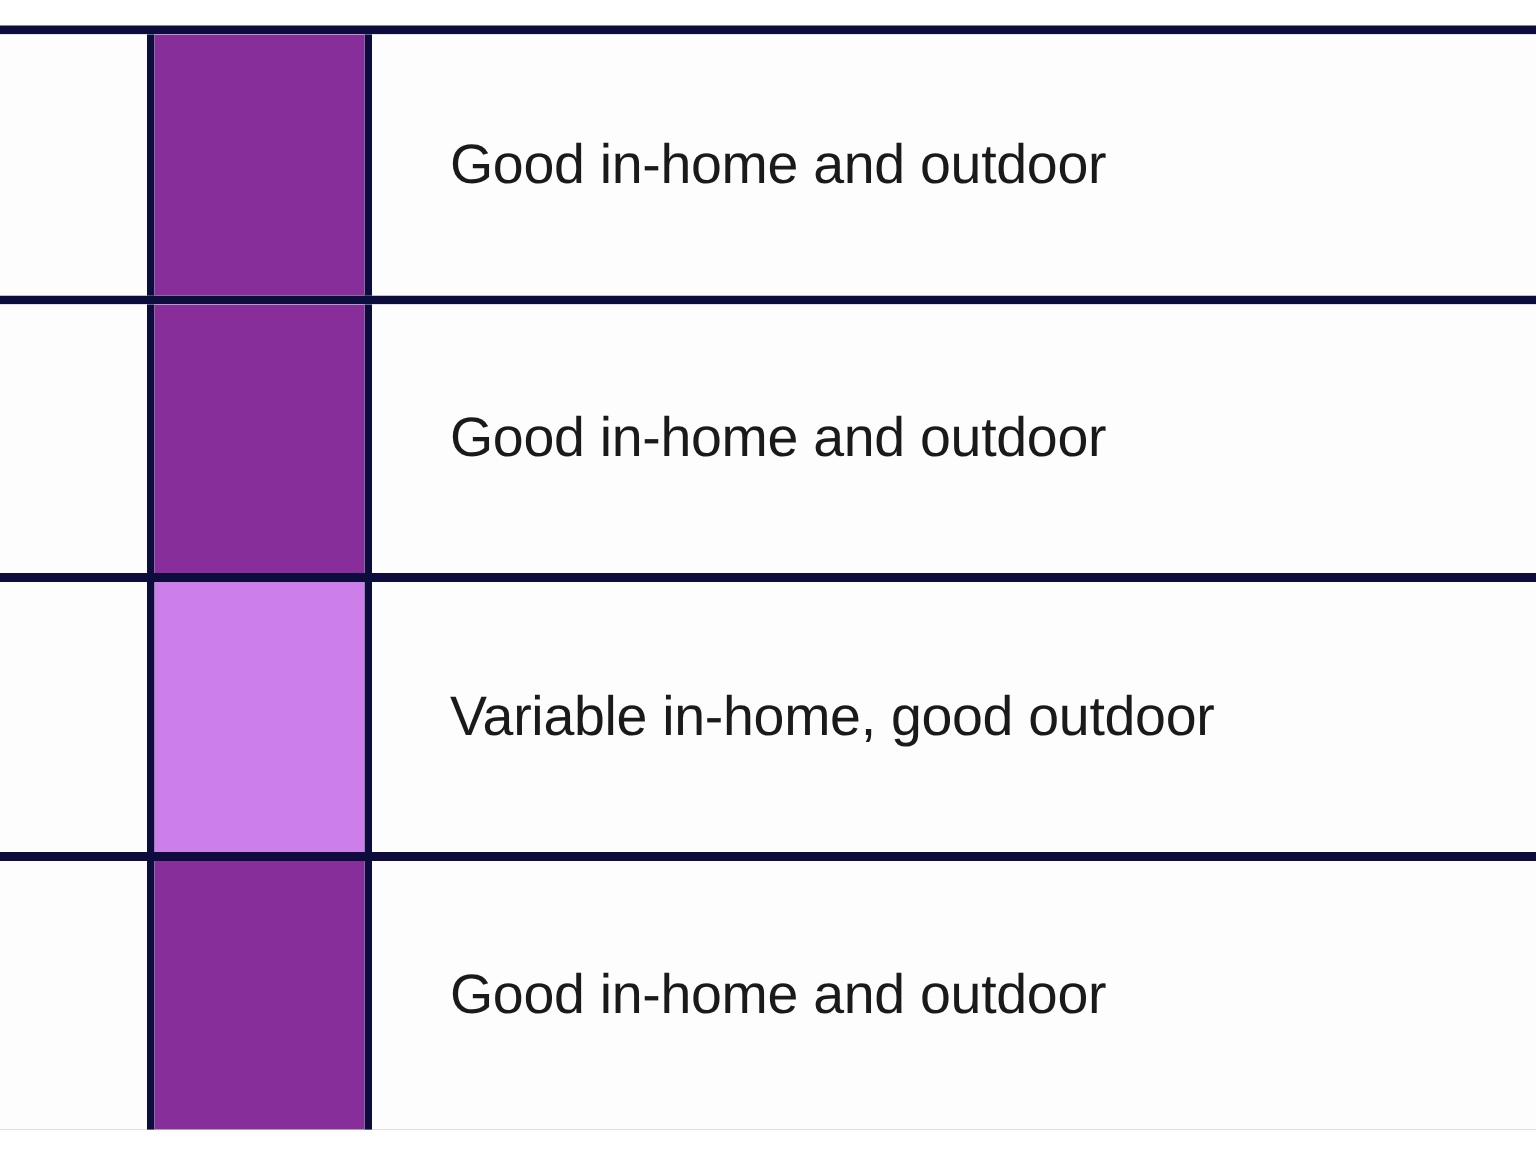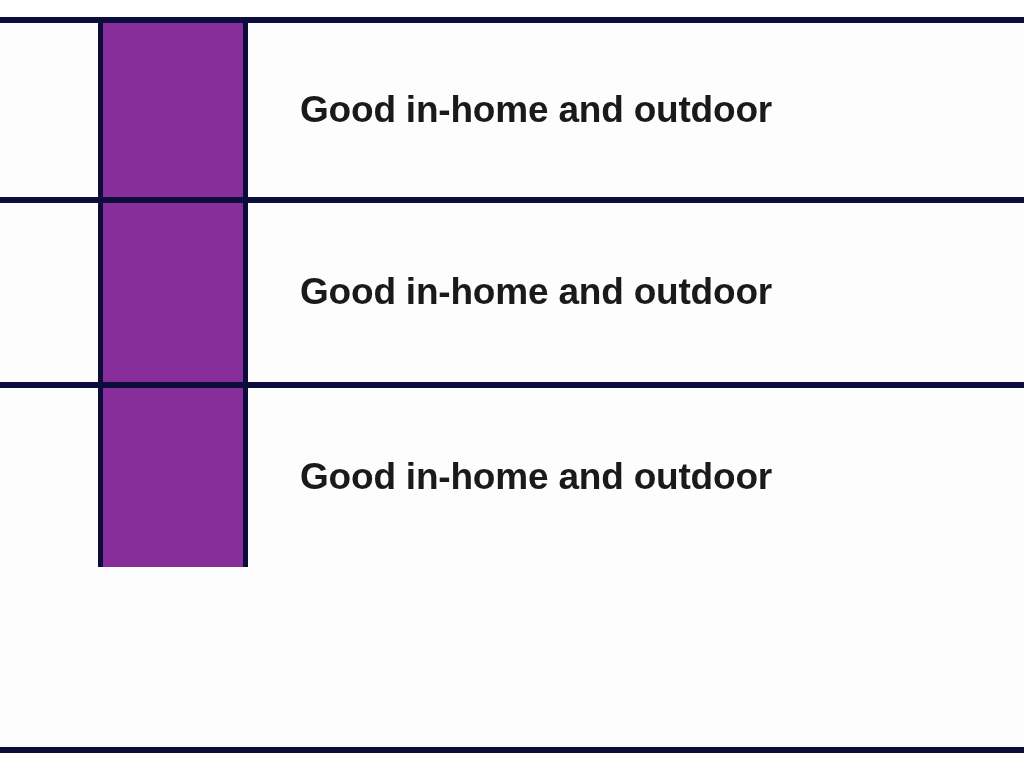--- a/index.html
+++ b/index.html
@@ -81,21 +81,21 @@
     font-size: 37px;
     line-height: 1.1;
     color: #1a1a1a;
     white-space: nowrap;
     letter-spacing: -0.2px;
   }
 </style>
 </head>
 <body>
 
-<div id="coverage-table" style="border-top-color: rgb(13, 13, 61); border-bottom-color: rgb(13, 13, 61); font-weight: bold;">
+<div id="coverage-table" style="border-top-color: rgb(13, 13, 61); border-bottom-color: rgb(13, 13, 61);">
 
   <div class="table-row row-h-0 divider-below" style="border-bottom-color: rgb(13, 13, 61);">
     <div class="cell-label">
       <span></span>
     </div>
     <div class="cell-swatch" style="border-left-color: rgb(13, 13, 61); border-right-color: rgb(13, 13, 61);">
       <div class="swatch-fill" style="background-color: rgb(135, 46, 155);"></div>
     </div>
     <div class="cell-text">
       <span class="cell-text-label" style="color: rgb(26, 26, 26);">Good in-home and outdoor</span>
@@ -107,20 +107,31 @@
       <span></span>
     </div>
     <div class="cell-swatch" style="border-left-color: rgb(13, 13, 61); border-right-color: rgb(13, 13, 61);">
       <div class="swatch-fill" style="background-color: rgb(135, 46, 155);"></div>
     </div>
     <div class="cell-text">
       <span class="cell-text-label" style="color: rgb(26, 26, 26);">Good in-home and outdoor</span>
     </div>
   </div>
 
+  <div class="table-row row-h-2 divider-below" style="border-bottom-color: rgb(13, 13, 61);">
+    <div class="cell-label">
+      <span></span>
+    </div>
+    <div class="cell-swatch" style="border-left-color: rgb(13, 13, 61); border-right-color: rgb(13, 13, 61);">
+      <div class="swatch-fill" style="background-color: rgb(204, 127, 232);"></div>
+    </div>
+    <div class="cell-text">
+      <span class="cell-text-label" style="color: rgb(26, 26, 26);">Variable in-home, good outdoor</span>
+    </div>
+  </div>
 
   <div class="table-row row-h-3">
     <div class="cell-label">
       <span></span>
     </div>
     <div class="cell-swatch" style="border-left-color: rgb(13, 13, 61); border-right-color: rgb(13, 13, 61);">
       <div class="swatch-fill" style="background-color: rgb(135, 46, 155);"></div>
     </div>
     <div class="cell-text">
       <span class="cell-text-label" style="color: rgb(26, 26, 26);">Good in-home and outdoor</span>

